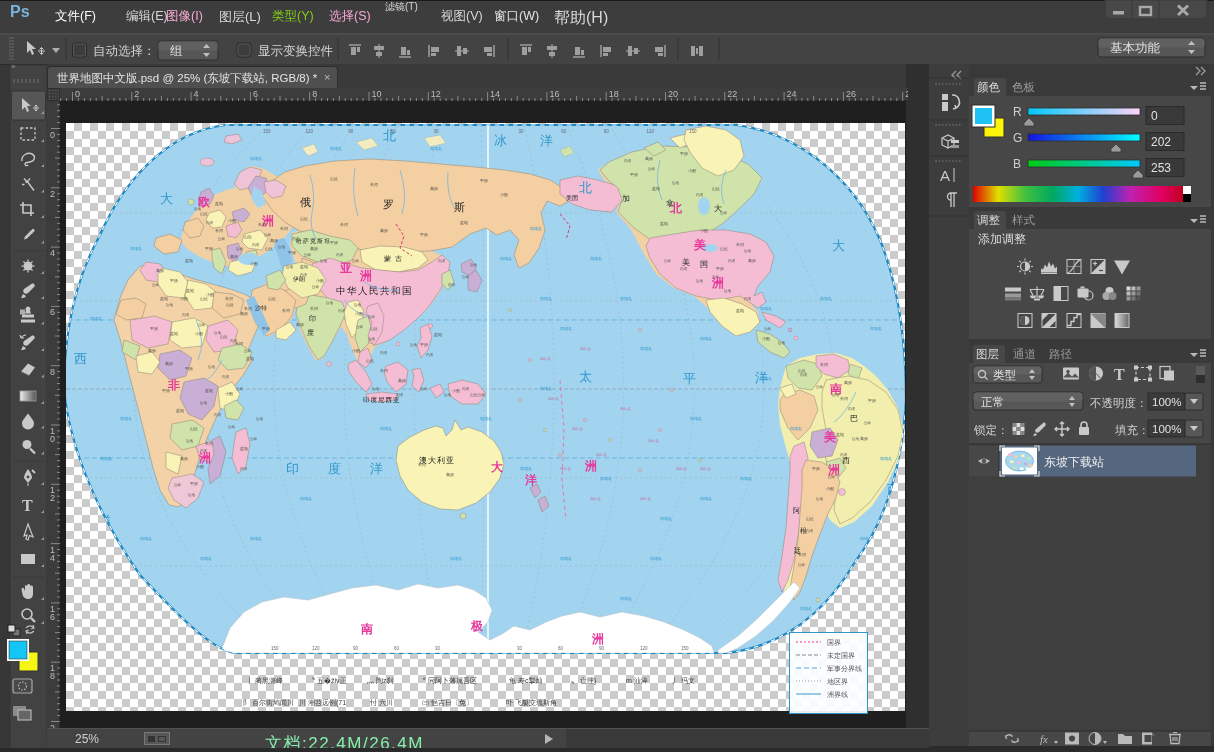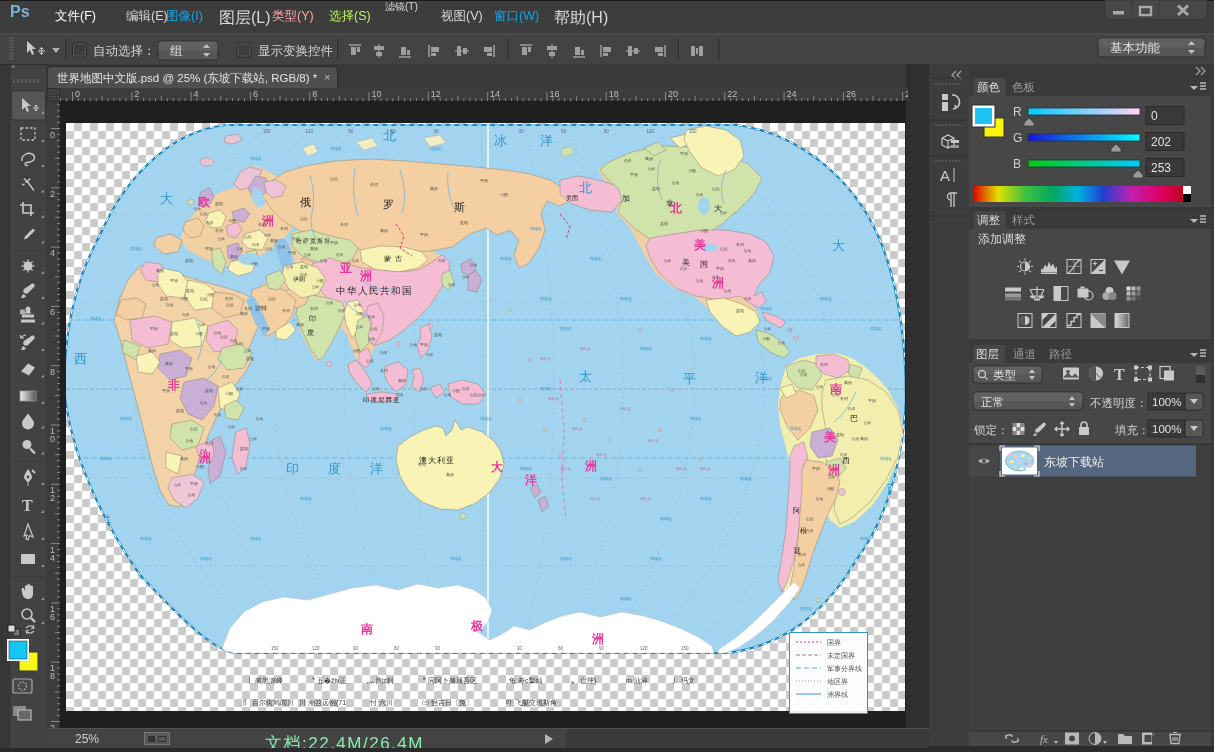--- a/index.html
+++ b/index.html
@@ -20,27 +20,27 @@
 #bottomstrip { position:absolute; left:0px; top:748px; width:1214px; height:4px; background:#2a2a2a; }
 #panelbg { position:absolute; left:929px; top:64px; width:285px; height:688px; background:#393939; }
 #rulerbgH { position:absolute; left:47px; top:88px; width:861px; height:13px; background:#3c3c3c; border-bottom:1px solid #2a2a2a; }
 #rulerbgV { position:absolute; left:47px; top:101px; width:13px; height:627px; background:#3c3c3c; border-right:1px solid #2a2a2a; }
 </style></head>
 <body>
 <div style="position:absolute;left:0;top:0;width:1214px;height:33px;background:#3d3d3d;border-top:1px solid #1a1a1a"></div>
 <span style="position:absolute;left:10px;top:3px;font-size:16px;font-weight:bold;color:#7ab3dc;font-family:'Liberation Sans'">Ps</span>
 <span style="position:absolute;left:55px;top:8px;font-size:12.5px;color:#ffffff">文件(F)</span>
 <span style="position:absolute;left:126px;top:8px;font-size:12.5px;color:#d8d8d8">编辑(E)</span>
-<span style="position:absolute;left:166px;top:8px;font-size:12.5px;color:#0ea5e9">图像(I)</span>
-<span style="position:absolute;left:219px;top:8px;font-size:16px;color:#d8d8d8">图层(L)</span>
-<span style="position:absolute;left:272px;top:8px;font-size:12.5px;color:#fca5a5">类型(Y)</span>
-<span style="position:absolute;left:329px;top:8px;font-size:12.5px;color:#bef264">选择(S)</span>
+<span style="position:absolute;left:166px;top:8px;font-size:12.5px;color:#f9a8d4">图像(I)</span>
+<span style="position:absolute;left:219px;top:8px;font-size:13px;color:#d8d8d8">图层(L)</span>
+<span style="position:absolute;left:272px;top:8px;font-size:12.5px;color:#84cc16">类型(Y)</span>
+<span style="position:absolute;left:329px;top:8px;font-size:12.5px;color:#f9a8d4">选择(S)</span>
 <span style="position:absolute;left:385px;top:0;font-size:10px;color:#d8d8d8">滤镜(T)</span>
 <span style="position:absolute;left:441px;top:8px;font-size:12.5px;color:#d8d8d8">视图(V)</span>
-<span style="position:absolute;left:494px;top:8px;font-size:12.5px;color:#0ea5e9">窗口(W)</span>
+<span style="position:absolute;left:494px;top:8px;font-size:12.5px;color:#e5e5e5">窗口(W)</span>
 <span style="position:absolute;left:554px;top:8px;font-size:16px;color:#d8d8d8">帮助(H)</span>
 <svg width="114" height="26" style="position:absolute;left:1100px;top:0px">
     <path d="M5,0 L107,0 L107,13 Q107,19 101,19 L11,19 Q5,19 5,13 Z" fill="#484848" stroke="#383838"></path>
     <line x1="32" y1="0" x2="32" y2="19" stroke="#383838"></line>
     <line x1="59" y1="0" x2="59" y2="19" stroke="#383838"></line>
     <rect x="13" y="11" width="11" height="3.5" fill="#a8a8a8"></rect>
     <rect x="40" y="7" width="11" height="8" fill="none" stroke="#a8a8a8" stroke-width="2.4"></rect>
     <path d="M78,5.5 l10,9.5 m0,-9.5 l-10,9.5" stroke="#a8a8a8" stroke-width="3"></path>
   </svg>
 <svg width="1214" height="65" style="position:absolute;left:0;top:0">

